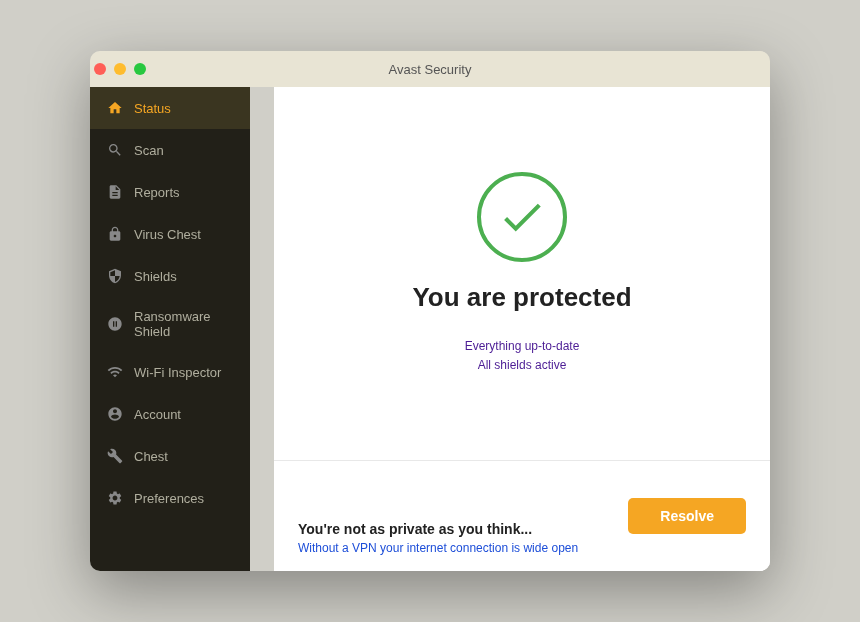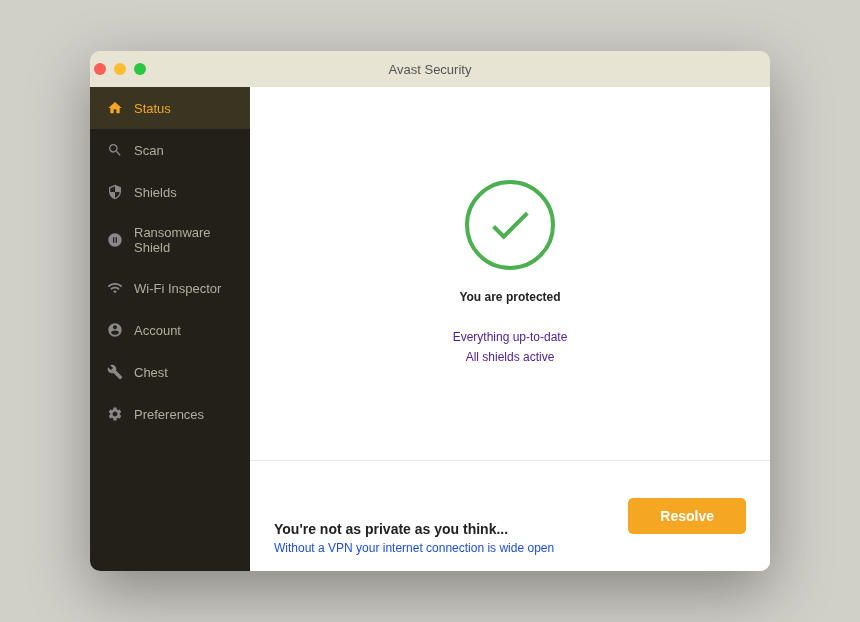--- a/index.html
+++ b/index.html
@@ -57,20 +57,21 @@
       transform: translateX(-50%);
       font-size: 13px;
       color: #555;
       font-weight: 500;
     }
 
     .window-body {
       display: flex;
       flex: 1;
       overflow: hidden;
+      gap: 24px;
     }
 
     
     .sidebar {
       width: 160px;
       background: #222018;
       display: flex;
       flex-direction: column;
       flex-shrink: 0;
     }
@@ -134,21 +135,21 @@
       justify-content: center;
       margin-bottom: 20px;
     }
 
     .checkmark-svg {
       width: 50px;
       height: 50px;
     }
 
     .status-title {
-      font-size: 12px;
+      font-size: 26px;
       font-weight: 700;
       color: #222;
       margin-bottom: 24px;
     }
 
     .status-subtitle {
       font-size: 12px;
       color: #4c1d95;
       text-align: center;
       line-height: 1.6;
@@ -230,21 +231,37 @@
 
       <div class="sidebar-item">
         <span class="sidebar-icon">
           <svg class="icon-svg" viewBox="0 0 24 24" fill="#888">
             <path d="M15.5 14h-.79l-.28-.27A6.471 6.471 0 0 0 16 9.5 6.5 6.5 0 1 0 9.5 16c1.61 0 3.09-.59 4.23-1.57l.27.28v.79l5 4.99L20.49 19l-4.99-5zm-6 0C7.01 14 5 11.99 5 9.5S7.01 5 9.5 5 14 7.01 14 9.5 11.99 14 9.5 14z"></path>
           </svg>
         </span>
         <span>Scan</span>
       </div>
 
-
+      <div class="sidebar-item">
+        <span class="sidebar-icon">
+          <svg class="icon-svg" viewBox="0 0 24 24" fill="#888">
+            <path d="M14 2H6c-1.1 0-2 .9-2 2v16c0 1.1.9 2 2 2h12c1.1 0 2-.9 2-2V8l-6-6zm2 16H8v-2h8v2zm0-4H8v-2h8v2zm-3-5V3.5L18.5 9H13z"></path>
+          </svg>
+        </span>
+        <span>Reports</span>
+      </div>
+
+      <div class="sidebar-item">
+        <span class="sidebar-icon">
+          <svg class="icon-svg" viewBox="0 0 24 24" fill="#888">
+            <path d="M18 8h-1V6c0-2.76-2.24-5-5-5S7 3.24 7 6v2H6c-1.1 0-2 .9-2 2v10c0 1.1.9 2 2 2h12c1.1 0 2-.9 2-2V10c0-1.1-.9-2-2-2zm-6 9c-1.1 0-2-.9-2-2s.9-2 2-2 2 .9 2 2-.9 2-2 2zm3.1-9H8.9V6c0-1.71 1.39-3.1 3.1-3.1 1.71 0 3.1 1.39 3.1 3.1v2z"></path>
+          </svg>
+        </span>
+        <span>Virus Chest</span>
+      </div>
 
       <div class="sidebar-item">
         <span class="sidebar-icon">
           <svg class="icon-svg" viewBox="0 0 24 24" fill="#888">
             <path d="M12 1L3 5v6c0 5.55 3.84 10.74 9 12 5.16-1.26 9-6.45 9-12V5l-9-4zm0 10.99h7c-.53 4.12-3.28 7.79-7 8.94V12H5V6.3l7-3.11v8.8z"></path>
           </svg>
         </span>
         <span>Shields</span>
       </div>
 

